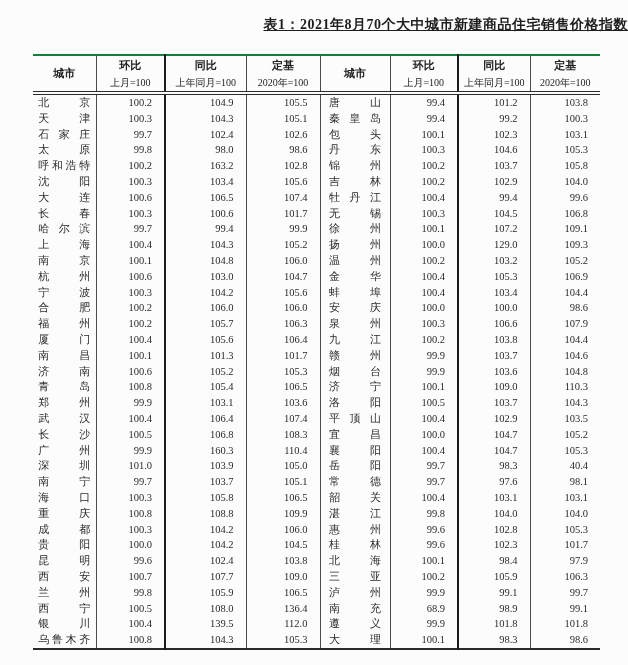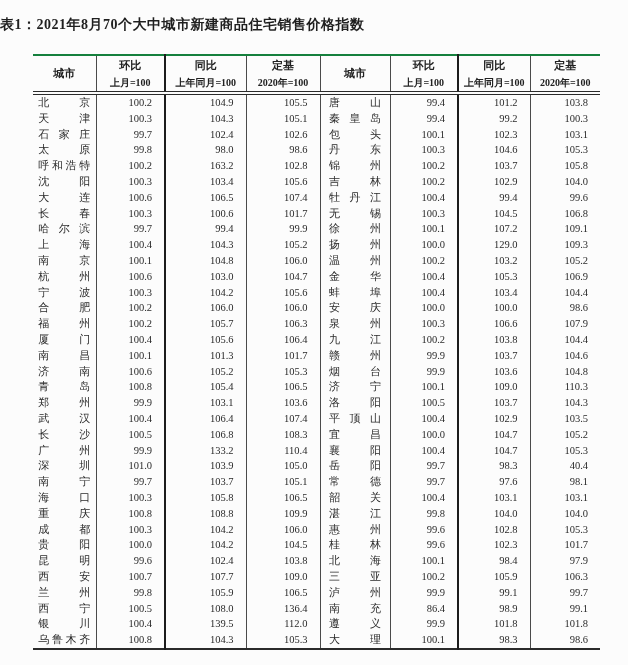--- a/index.html
+++ b/index.html
@@ -5,44 +5,45 @@
   html,body{margin:0;padding:0;}
   body{
     width:628px;height:665px;
     background:#fcfcfc;
     font-family:"Liberation Serif","DejaVu Serif",serif;
     color:#2a2a2a;
     overflow:hidden;
   }
   .page-title{
     margin-top:16px;
-    text-align:left;
+    text-align:right;
     font-size:14px;
     font-weight:bold;
     letter-spacing:0.5px;
     color:#1f1f1f;
+    text-decoration:underline;
   }
   table{
     margin:20px 0 0 33px;
     width:567px;
     border-collapse:collapse;
     table-layout:fixed;
     border-top:2px solid #15803d;
     border-bottom:2px solid #2b2b2b;
     font-size:10.5px;
   }
   thead th{
     font-weight:bold;
     font-size:11px;
     text-align:center;
     padding:0;
     height:18px;
     color:#222;
   }
-  thead tr.sub th{height:17px;font-size:10px;font-weight:bold;}
+  thead tr.sub th{height:17px;font-size:10px;font-weight:normal;}
   thead th.dbl, thead th.citysp{border-bottom:4px double #2b2b2b;}
   tbody td{
     padding:0;
     height:15.8px;
     line-height:15.8px;
     white-space:nowrap;
     overflow:hidden;
   }
   td.num{
     text-align:right;
@@ -546,21 +547,21 @@
         <td class="num bl">105.2</td>
       </tr>
       <tr>
         <td class="city ">
           <span class="cname">
             <span>广</span>
             <span>州</span>
           </span>
         </td>
         <td class="num bl">99.9</td>
-        <td class="num bl2">133.2</td>
+        <td class="num bl2">160.3</td>
         <td class="num bl">110.4</td>
         <td class="city bl">
           <span class="cname">
             <span>襄</span>
             <span>阳</span>
           </span>
         </td>
         <td class="num bl">100.4</td>
         <td class="num bl2">104.7</td>
         <td class="num bl">105.3</td>
@@ -754,21 +755,21 @@
         </td>
         <td class="num bl">100.5</td>
         <td class="num bl2">108.0</td>
         <td class="num bl">136.4</td>
         <td class="city bl">
           <span class="cname">
             <span>南</span>
             <span>充</span>
           </span>
         </td>
-        <td class="num bl">86.4</td>
+        <td class="num bl">68.9</td>
         <td class="num bl2">98.9</td>
         <td class="num bl">99.1</td>
       </tr>
       <tr>
         <td class="city ">
           <span class="cname">
             <span>银</span>
             <span>川</span>
           </span>
         </td>

